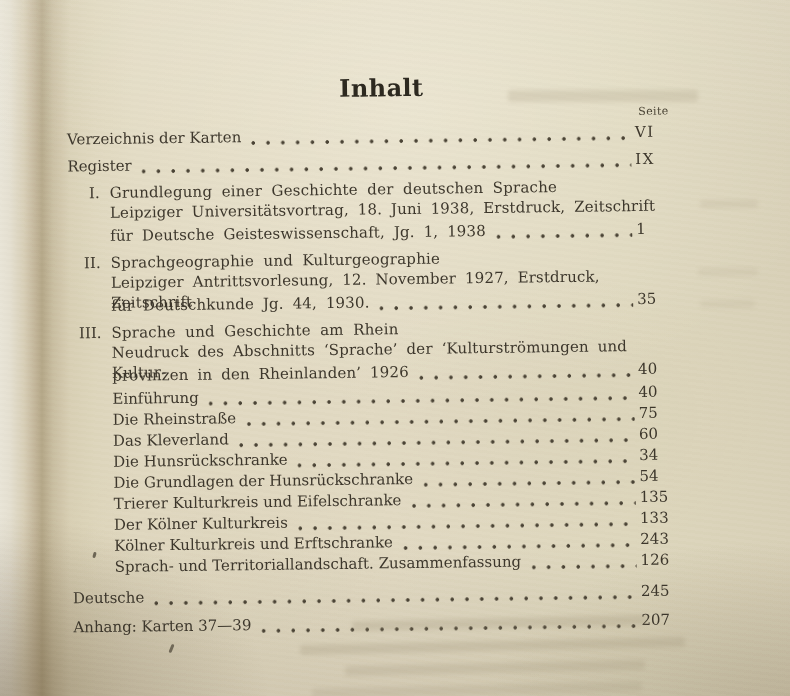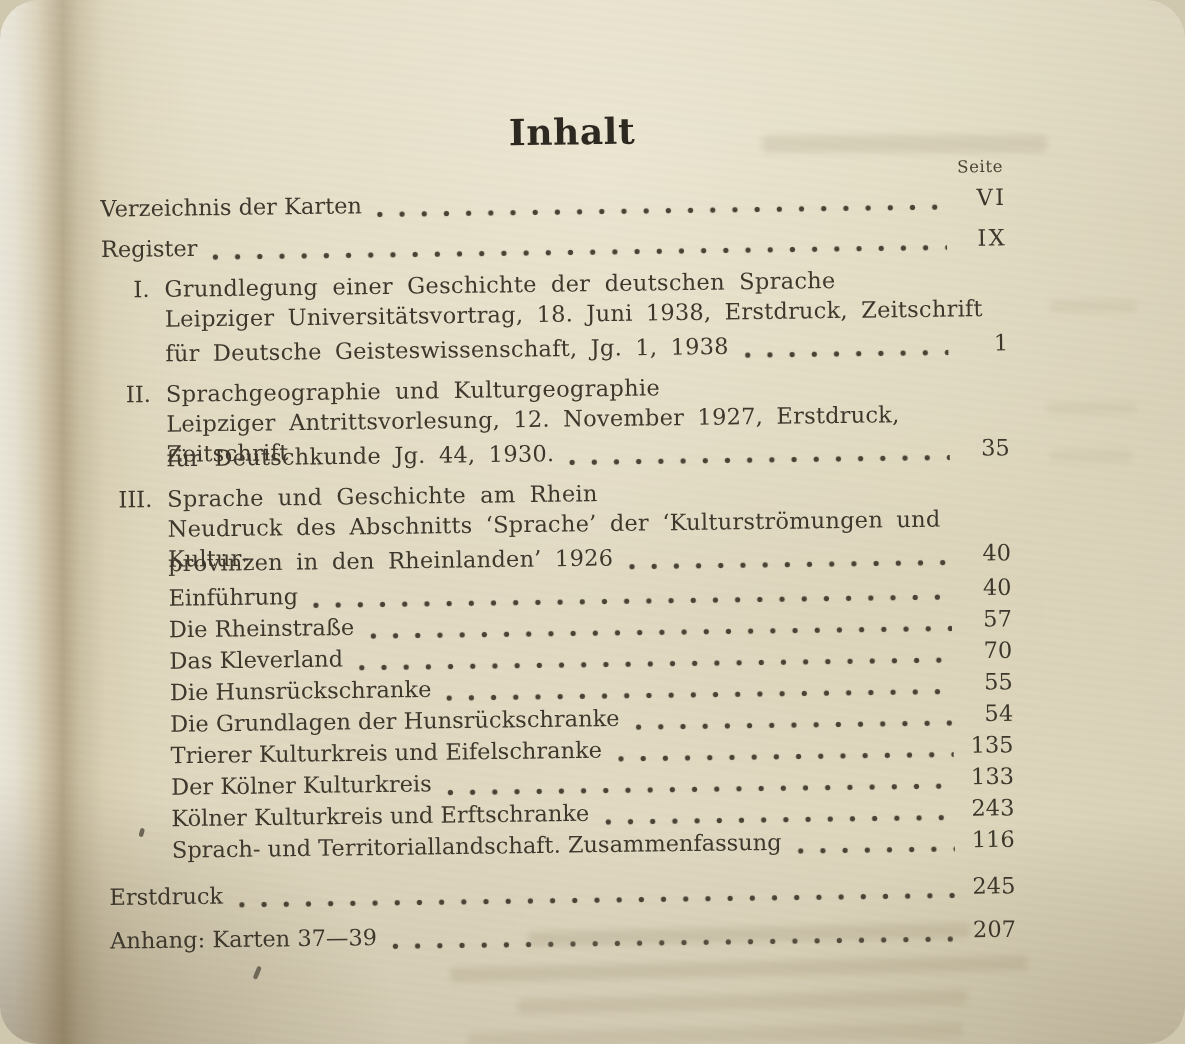--- a/index.html
+++ b/index.html
@@ -8,42 +8,41 @@
     font-family:"DejaVu Serif","Liberation Serif",serif;
     background:
       radial-gradient(90% 70% at 52% 16%, rgba(255,253,240,0.30), rgba(255,253,240,0) 62%),
       radial-gradient(55% 42% at 0% 100%, rgba(85,66,38,0.30), rgba(85,66,38,0) 62%),
       radial-gradient(70% 45% at 100% 102%, rgba(95,78,50,0.14), rgba(95,78,50,0) 55%),
       linear-gradient(to bottom, rgba(255,255,248,0.10), rgba(0,0,0,0) 22%, rgba(0,0,0,0) 78%, rgba(70,55,30,0.10)),
       linear-gradient(to right,
         #e9e5d8 0px,#e5e0d1 10px,#d8cfb7 24px,#c3b69a 35px,#b4a788 42px,
         #c9bea1 53px,#d9d0b5 70px,#ded6bc 95px,#e1d9c1 135px,#e2dac3 50%,
         #ded7bd 80%,#d9d1b8 100%);
-    border-radius: 26px;
   }
   .grain{position:absolute;inset:0;pointer-events:none;opacity:.5;
     background:
       repeating-linear-gradient(7deg, rgba(120,100,70,0.025) 0 3px, rgba(255,255,255,0.02) 3px 6px),
       radial-gradient(40% 30% at 70% 60%, rgba(120,104,70,0.05), rgba(0,0,0,0) 70%),
       radial-gradient(35% 25% at 30% 80%, rgba(120,104,70,0.05), rgba(0,0,0,0) 70%);}
   .toc{
     position:absolute;left:70px;top:70px;width:604px;
     color:#3d372c;font-size:15px;line-height:1;
     transform:rotate(-0.75deg);transform-origin:30px 300px;
   }
   .title{font-size:24px;line-height:28px;font-weight:bold;text-align:center;
     margin:8px 0 4px 26px;color:#2d2920;letter-spacing:.4px;}
   .seite{font-size:11px;line-height:13px;text-align:right;margin:6px 2px 2px 0;
     color:#494334;letter-spacing:.4px;}
   .trow{display:flex;align-items:flex-end;height:23px;}
   .trow .lbl{white-space:nowrap;padding-bottom:3px;}
   .leader{flex:1 1 auto;height:14px;margin:0 4px 0 10px;
     background-image:radial-gradient(circle at 2.2px 9px, #4a4335 1.45px, rgba(74,67,53,0) 2.1px);
     background-repeat:repeat-x;background-size:14.8px 14px;}
-  .pg{width:36px;text-align:right;padding-bottom:3px;}
+  .pg{width:36px;text-align:left;padding-bottom:3px;}
   .roman{letter-spacing:1.5px;}
   .m4{margin-top:4px;}
   .sec{display:flex;align-items:flex-end;height:22px;margin-top:4px;}
   .num{width:32px;text-align:right;margin-right:10px;padding-bottom:2px;}
   .sectitle{word-spacing:4.5px;letter-spacing:.2px;padding-bottom:2px;}
   .para{height:22px;line-height:20px;margin-left:42px;word-spacing:4px;letter-spacing:.15px;}
   .prow{height:22px;}
   .prow .lbl{word-spacing:4px;letter-spacing:.15px;}
   .ind{margin-left:42px;}
   .sub{height:21px;}
@@ -108,31 +107,31 @@
     </div>
 
     <div class="trow sub ind subfirst">
       <span class="lbl">Einführung</span>
       <span class="leader"></span>
       <span class="pg">40</span>
     </div>
     <div class="trow sub ind">
       <span class="lbl">Die Rheinstraße</span>
       <span class="leader"></span>
-      <span class="pg">57</span>
+      <span class="pg">75</span>
     </div>
     <div class="trow sub ind">
       <span class="lbl">Das Kleverland</span>
       <span class="leader"></span>
-      <span class="pg">70</span>
+      <span class="pg">60</span>
     </div>
     <div class="trow sub ind">
       <span class="lbl">Die Hunsrückschranke</span>
       <span class="leader"></span>
-      <span class="pg">55</span>
+      <span class="pg">34</span>
     </div>
     <div class="trow sub ind">
       <span class="lbl">Die Grundlagen der Hunsrückschranke</span>
       <span class="leader"></span>
       <span class="pg">54</span>
     </div>
     <div class="trow sub ind">
       <span class="lbl">Trierer Kulturkreis und Eifelschranke</span>
       <span class="leader"></span>
       <span class="pg">135</span>
@@ -143,25 +142,25 @@
       <span class="pg">133</span>
     </div>
     <div class="trow sub ind">
       <span class="lbl">Kölner Kulturkreis und Erftschranke</span>
       <span class="leader"></span>
       <span class="pg">243</span>
     </div>
     <div class="trow sub ind">
       <span class="lbl">Sprach- und Territoriallandschaft. Zusammenfassung</span>
       <span class="leader"></span>
-      <span class="pg">116</span>
+      <span class="pg">126</span>
     </div>
 
     <div class="trow back1">
-      <span class="lbl">Erstdruck</span>
+      <span class="lbl">Deutsche</span>
       <span class="leader"></span>
       <span class="pg">245</span>
     </div>
     <div class="trow back2">
       <span class="lbl">Anhang: Karten 37—39</span>
       <span class="leader"></span>
       <span class="pg">207</span>
     </div>
   </div>
 

